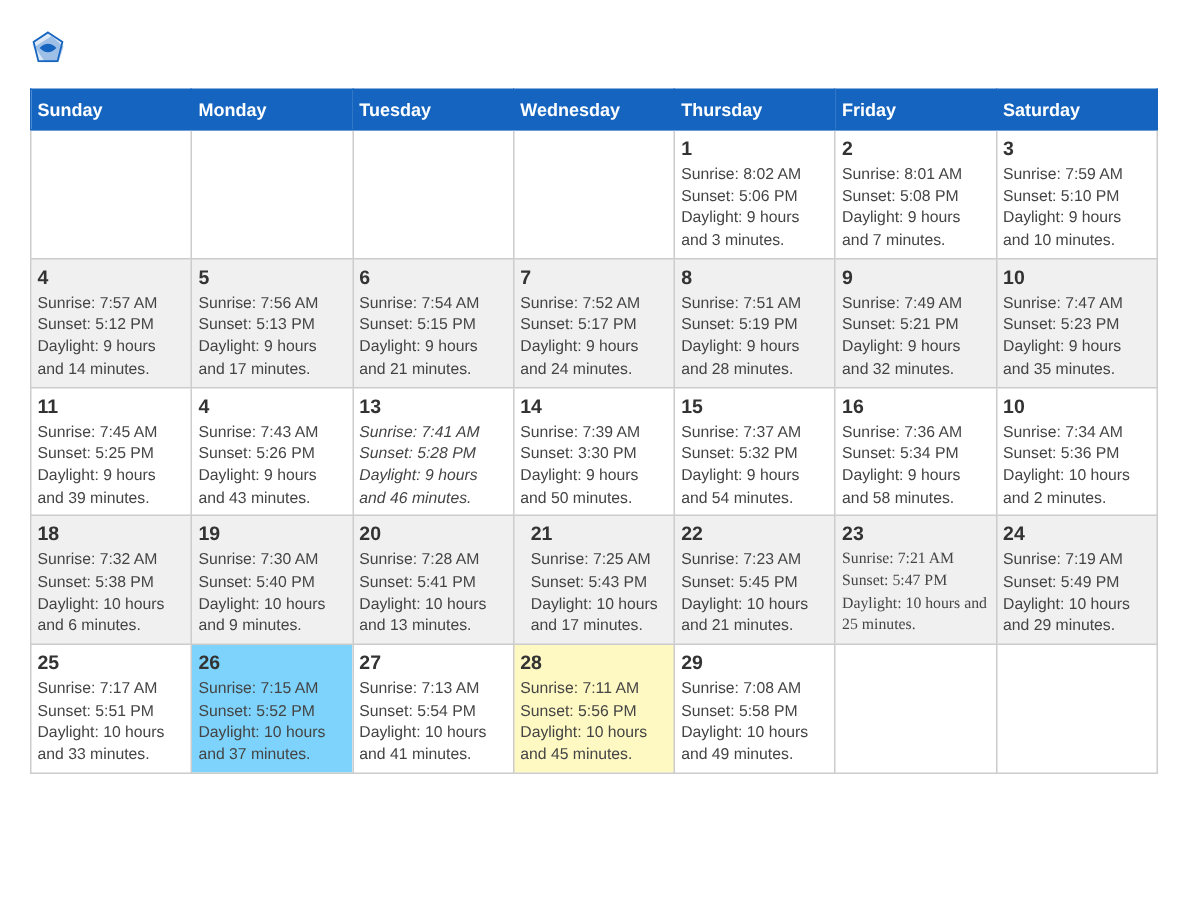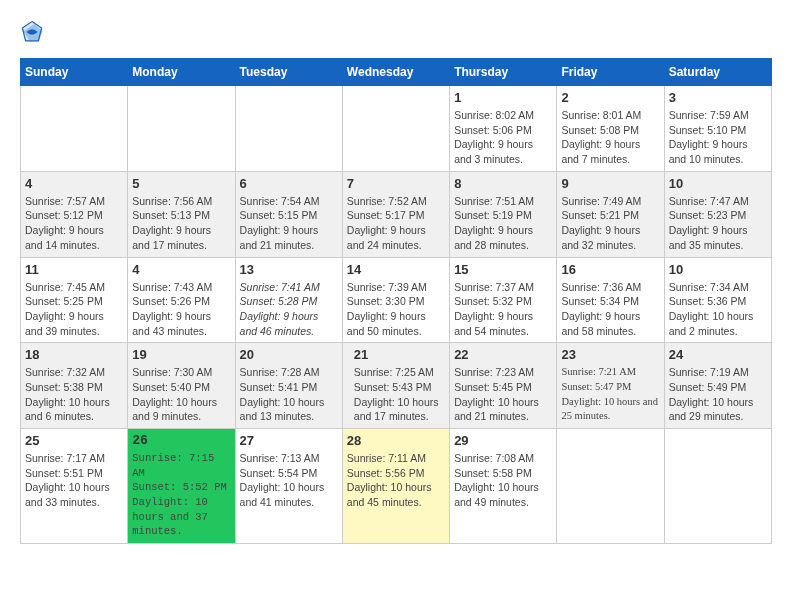--- a/index.html
+++ b/index.html
@@ -284,21 +284,21 @@
 Daylight: 10 hours and 29 minutes.</div>
         </td>
       </tr>
       <tr>
         <td style="background: rgb(255, 255, 255); margin-top: 22px;">
           <span class="day-number">25</span>
           <div class="day-info" style="white-space: pre-line;">Sunrise: 7:17 AM
 Sunset: 5:51 PM
 Daylight: 10 hours and 33 minutes.</div>
         </td>
-        <td style="background: #22c55e; font-family: Liberation Mono, monospace;">
+        <td style="background: #7dd3fc;">
           <span class="day-number">26</span>
           <div class="day-info" style="white-space: pre-line;">Sunrise: 7:15 AM
 Sunset: 5:52 PM
 Daylight: 10 hours and 37 minutes.</div>
         </td>
         <td style="background: rgb(255, 255, 255);">
           <span class="day-number">27</span>
           <div class="day-info" style="white-space: pre-line;">Sunrise: 7:13 AM
 Sunset: 5:54 PM
 Daylight: 10 hours and 41 minutes.</div>

